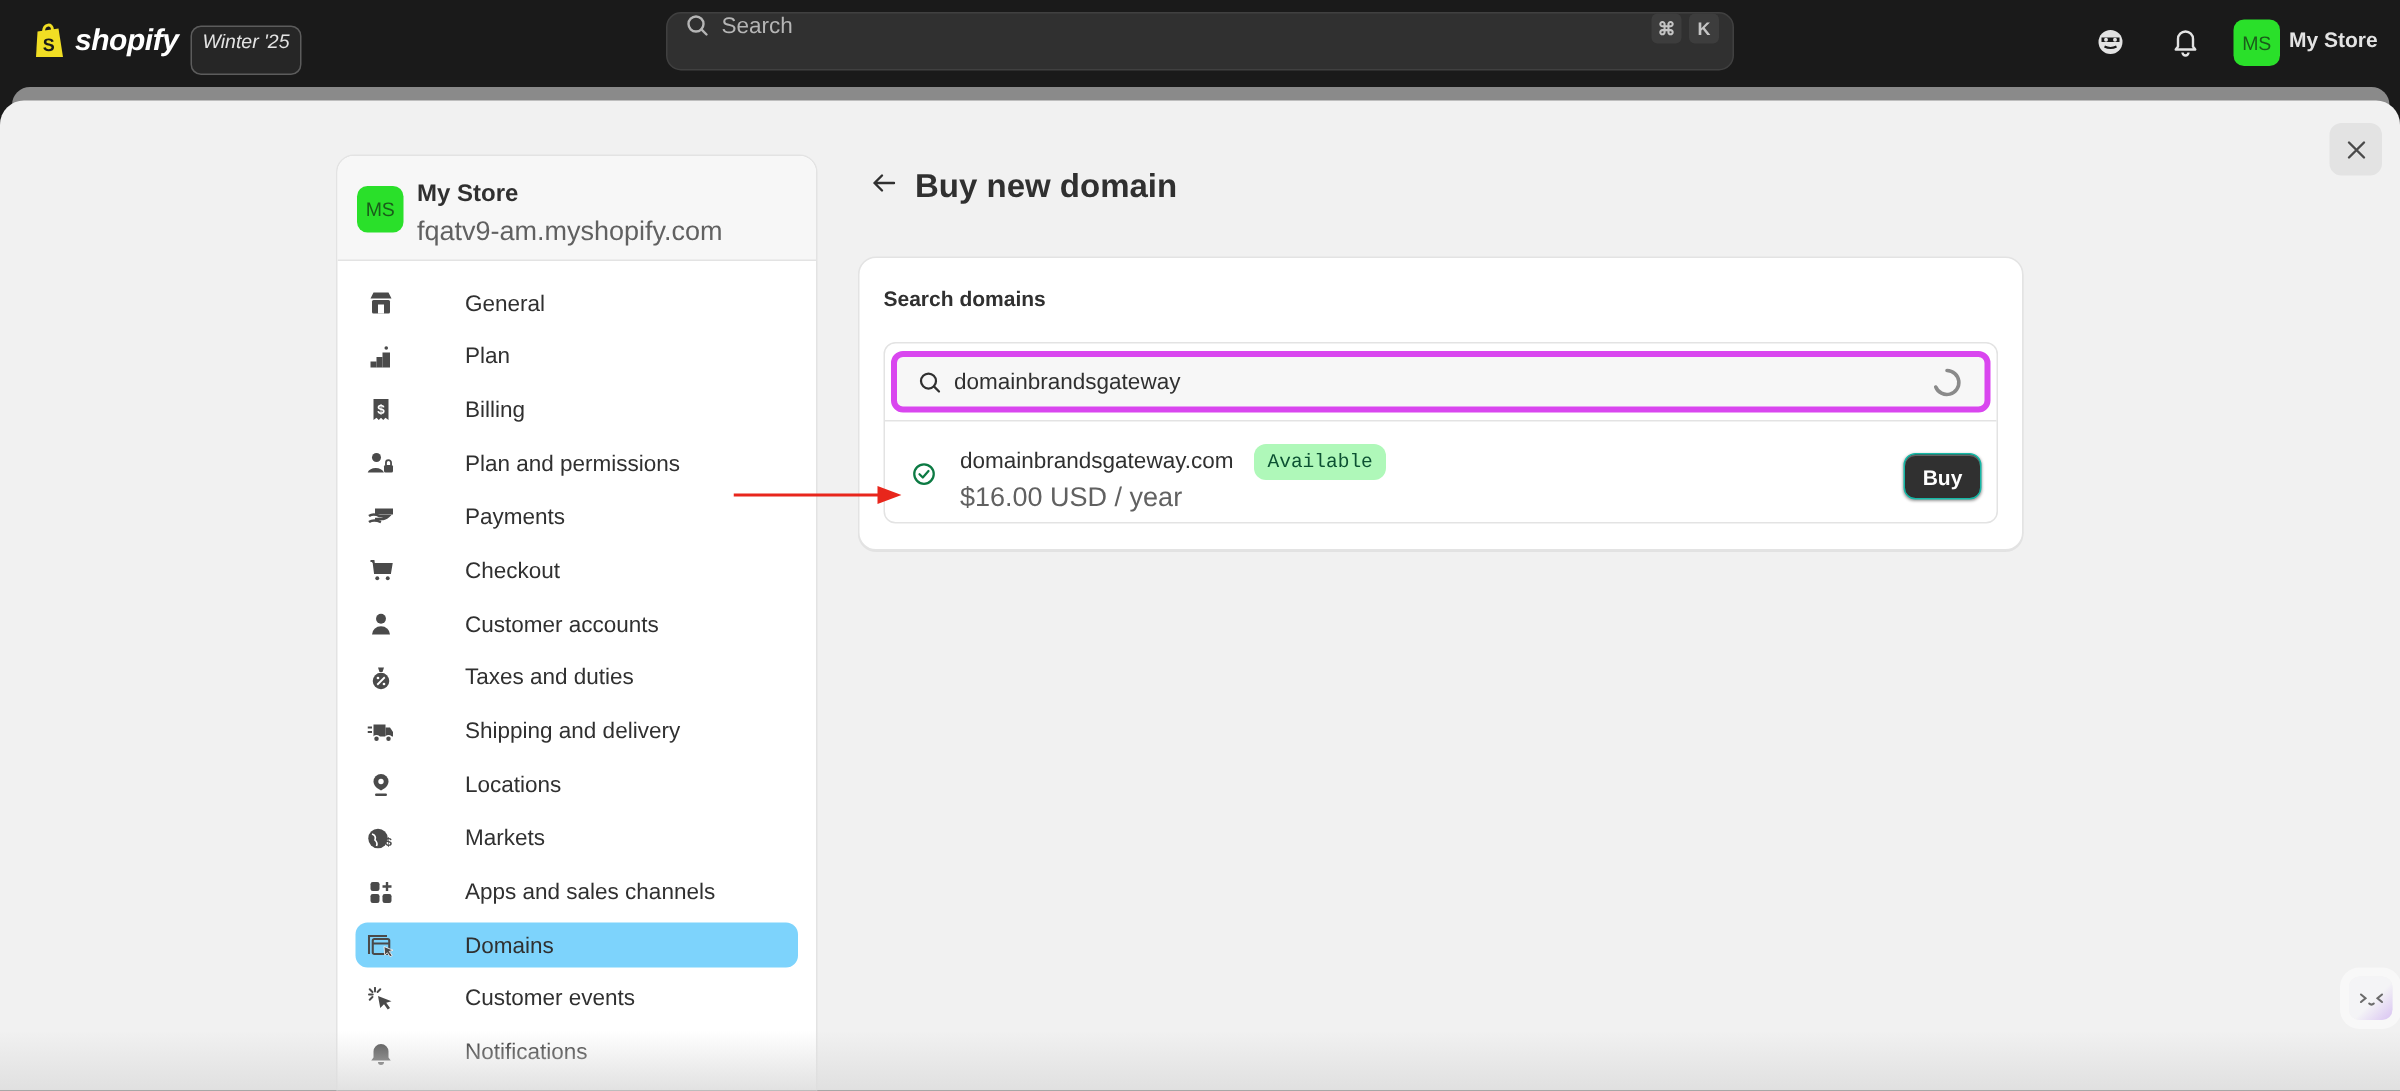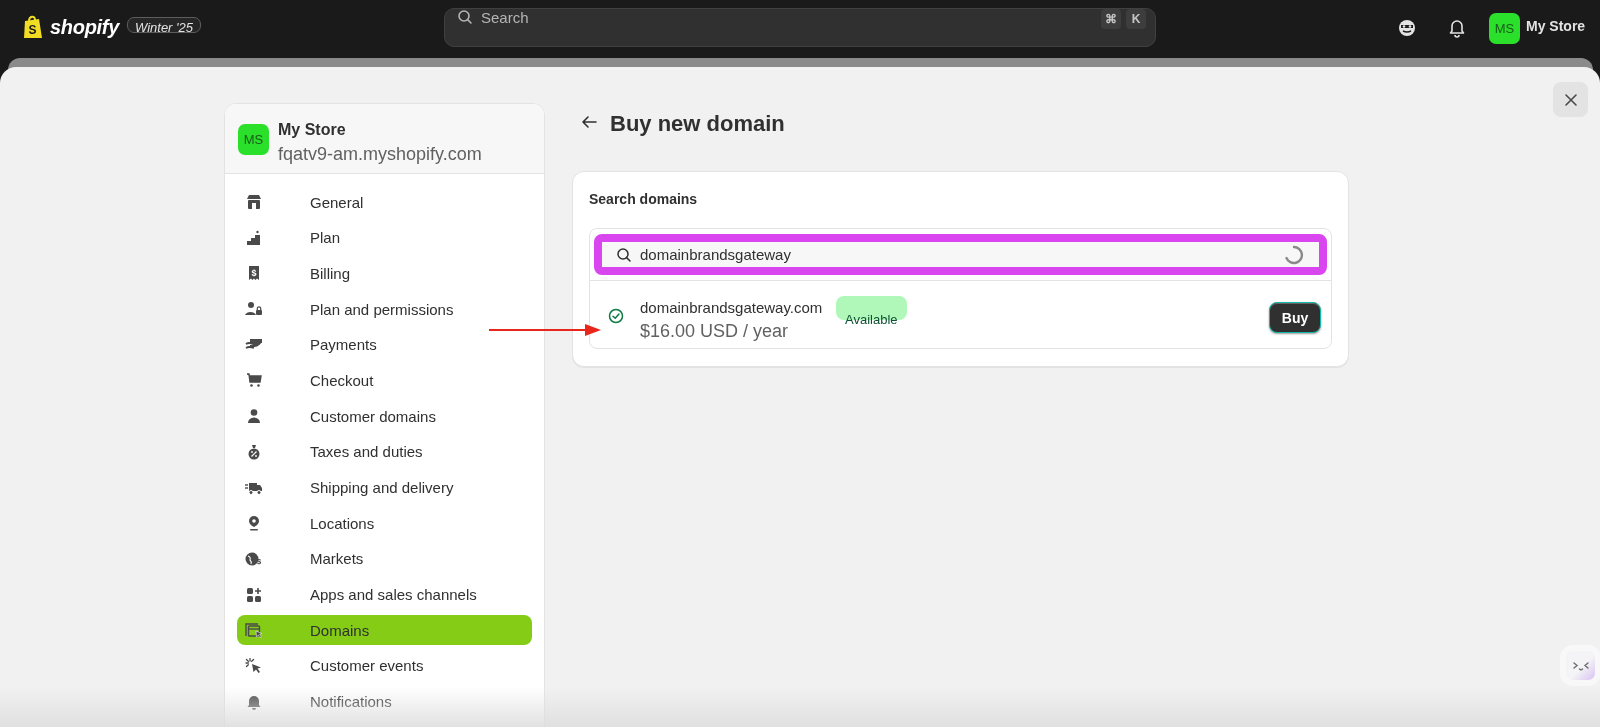--- a/index.html
+++ b/index.html
@@ -4,21 +4,21 @@
 <style>
   * { box-sizing: border-box; margin: 0; padding: 0; }
   html, body { width: 1600px; height: 727px; overflow: hidden; }
   body { background: #1a1a1a; font-family: "Liberation Sans", sans-serif; color: #303030; position: relative; }
 
   
   .topbar { position: absolute; left: 0; top: 0; width: 1600px; height: 56px; background: #1a1a1a; }
   .logo { position: absolute; left: 22px; top: 14px; display: flex; align-items: center; gap: 6px; }
   .logo-bag { width: 22px; height: 26px; }
   .logo-word { color: #fff; font-weight: 700; font-style: italic; font-size: 20px; letter-spacing: -0.3px; }
-  .edition { position: absolute; left: 127px; top: 17px; height: 16px; padding: 0 7px; border: 1px solid #5c5c5c; border-radius: 7px; color: #e3e3e3; font-size: 13px; font-style: italic; line-height: 20px; background: #262626; }
+  .edition { position: absolute; left: 127px; top: 17px; height: 33px; padding: 0 7px; border: 1px solid #5c5c5c; border-radius: 7px; color: #e3e3e3; font-size: 13px; font-style: italic; line-height: 20px; background: #262626; }
   .global-search { position: absolute; left: 444px; top: 8px; width: 712px; height: 39px; background: #303030; border: 1px solid #404040; border-radius: 10px; display: flex; }
   .global-search .s-icon { margin-left: 12px; width: 16px; height: 16px; }
   .global-search .s-text { margin-left: 8px; color: #b5b5b5; font-size: 15px; flex: 1; }
   .kbd { width: 20px; height: 20px; border-radius: 4px; background: #3d3d3d; color: #c5c5c5; font-size: 12px; display: flex; align-items: center; justify-content: center; margin-right: 5px; font-weight: 700; }
   .kbd:last-child { margin-right: 9px; }
   .tb-icon { position: absolute; top: 17px; width: 22px; height: 22px; display: flex; align-items: center; justify-content: center; }
   .tb-avatar { position: absolute; left: 1489px; top: 13px; width: 31px; height: 31px; border-radius: 7px; background: #2ae02a; color: #1a5c1a; font-size: 13px; display: flex; align-items: center; justify-content: center; }
   .tb-store { position: absolute; left: 1526px; top: 18px; color: #e3e3e3; font-weight: 700; font-size: 14px; }
 
   
@@ -28,42 +28,42 @@
   .close-btn { position: absolute; left: 1553px; top: 15px; width: 35px; height: 35px; border-radius: 8px; background: #e3e3e3; display: flex; align-items: center; justify-content: center; cursor: pointer; }
 
   
   .sidebar { position: absolute; left: 224px; top: 36px; width: 321px; height: 640px; background: #fff; border: 1px solid #e3e3e3; border-radius: 12px; overflow: hidden; }
   .sb-head { height: 70px; background: #f7f7f7; border-bottom: 1px solid #e3e3e3; position: relative; }
   .sb-avatar { position: absolute; left: 13px; top: 20px; width: 31px; height: 31px; border-radius: 7px; background: #2ae02a; color: #1a5c1a; font-size: 13px; display: flex; align-items: center; justify-content: center; }
   .sb-name { position: absolute; left: 53px; top: 17px; font-size: 16px; font-weight: 700; color: #303030; }
   .sb-url { position: absolute; left: 53px; top: 40px; font-size: 18px; color: #616161; }
   .sb-list { padding: 13px 12px 0 12px; }
   .sb-item { height: 30px; margin-bottom: 5.7px; display: flex; align-items: center; border-radius: 8px; padding-left: 8px; cursor: pointer; gap: 30px; }
-  .sb-item.active { background: #84cc16; }
+  .sb-item.active { background: #7dd3fc; }
   .sb-item .ic { width: 18px; height: 18px; display: flex; align-items: center; justify-content: center; margin-right: 17px; }
   .sb-item .lbl { font-size: 15px; color: #303030; }
   .sb-item.active .lbl { color: #303030; }
 
   
   .page-head { position: absolute; left: 578px; top: 44px; display: flex; align-items: flex-start; }
   .back-arrow { width: 22px; height: 22px; display: flex; align-items: center; justify-content: center; margin-right: 10px; cursor: pointer; }
   .page-title { font-size: 22px; font-weight: 700; color: #303030; }
 
   .card { position: absolute; left: 572px; top: 104px; width: 777px; height: 196px; background: #fff; border: 1px solid #e3e3e3; border-radius: 12px; box-shadow: 0 1px 0 rgba(0,0,0,0.06); }
   .card-title { position: absolute; left: 16px; top: 19px; font-size: 14px; font-weight: 700; color: #303030; }
   .results { position: absolute; left: 16px; top: 56px; width: 743px; height: 121px; border: 1px solid #e3e3e3; border-radius: 8px; }
-  .search-box { position: absolute; left: 4px; top: 5px; width: 733px; height: 41px; border: 8px solid #d946ef; border-radius: 8px; background: #f7f7f7; display: flex; align-items: center; }
+  .search-box { position: absolute; left: 4px; top: 5px; width: 733px; height: 41px; border: 4px solid #d946ef; border-radius: 8px; background: #f7f7f7; display: flex; align-items: center; }
   .search-box .s-icon { margin-left: 14px; width: 16px; height: 16px; }
   .search-box input { margin-left: 8px; border: none; background: transparent; font-family: "Liberation Sans", sans-serif; font-size: 15px; color: #303030; flex: 1; outline: none; text-decoration: underline wavy #e53935; text-decoration-thickness: 1px; text-underline-offset: 4px; }
   .spinner { width: 22px; height: 22px; margin-right: 14px; }
   .sep { position: absolute; left: 0; top: 51px; width: 100%; height: 1px; background: #e3e3e3; }
   .res-row { position: absolute; left: 0; top: 52px; width: 100%; height: 68px; }
   .check { position: absolute; left: 18px; top: 27px; width: 16px; height: 16px; }
   .dom-name { position: absolute; left: 50px; top: 18px; font-size: 15px; color: #303030; }
-  .badge { position: absolute; left: 246px; top: 15px; height: 24px; padding: 12px 9px; border-radius: 8px; background: #aff8b9; color: #0c5132; font-size: 13px; line-height: 24px; }
+  .badge { position: absolute; left: 246px; top: 15px; height: 24px; padding: 0 9px; border-radius: 8px; background: #aff8b9; color: #0c5132; font-size: 13px; line-height: 24px; font-family: Liberation Mono, monospace; }
   .price { position: absolute; left: 50px; top: 40px; font-size: 18px; color: #616161; text-align: right; }
   .buy-btn { position: absolute; left: 679px; top: 21px; width: 52px; height: 31px; border-radius: 8px; background: #303030; color: #fff; font-size: 14px; font-weight: 700; border: 1px solid #14b8a6; box-shadow: inset 0 1px 0 rgba(255,255,255,0.25), 0 1px 2px rgba(0,0,0,0.4); display: flex; align-items: center; justify-content: center; cursor: pointer; font-family: "Liberation Sans", sans-serif; }
 
   
   .annot-arrow { position: absolute; left: 489px; top: 323px; width: 112px; height: 14px; }
 
   
   .helper { position: absolute; left: 1566px; top: 584px; width: 29px; height: 29px; border-radius: 7px; background: linear-gradient(135deg, #f4f4f6 55%, #d8c2f2); box-shadow: 0 0 0 6px rgba(255,255,255,0.5); display: flex; align-items: center; justify-content: center; cursor: pointer; }
 </style>
 </head>
@@ -186,21 +186,21 @@
           </span>
         <span class="lbl">Checkout</span>
       </div>
       <div class="sb-item">
         <span class="ic">
             <svg width="16" height="16" viewBox="0 0 16 16">
               <circle cx="8" cy="4.5" r="3.3" fill="#4a4a4a"></circle>
               <path d="M2 15 a6 5.5 0 0 1 12 0 Z" fill="#4a4a4a"></path>
             </svg>
           </span>
-        <span class="lbl">Customer domains</span>
+        <span class="lbl">Customer accounts</span>
       </div>
       <div class="sb-item">
         <span class="ic">
             <svg width="16" height="16" viewBox="0 0 16 16">
               <path d="M6 1 H10 L9 4 H7 Z" fill="#4a4a4a"></path>
               <circle cx="8" cy="10" r="5.5" fill="#4a4a4a"></circle>
               <line x1="5.5" y1="12.5" x2="10.5" y2="7.5" stroke="#fff" stroke-width="1.2"></line>
               <circle cx="6" cy="8" r="0.9" fill="#fff"></circle>
               <circle cx="10" cy="12" r="0.9" fill="#fff"></circle>
             </svg>

